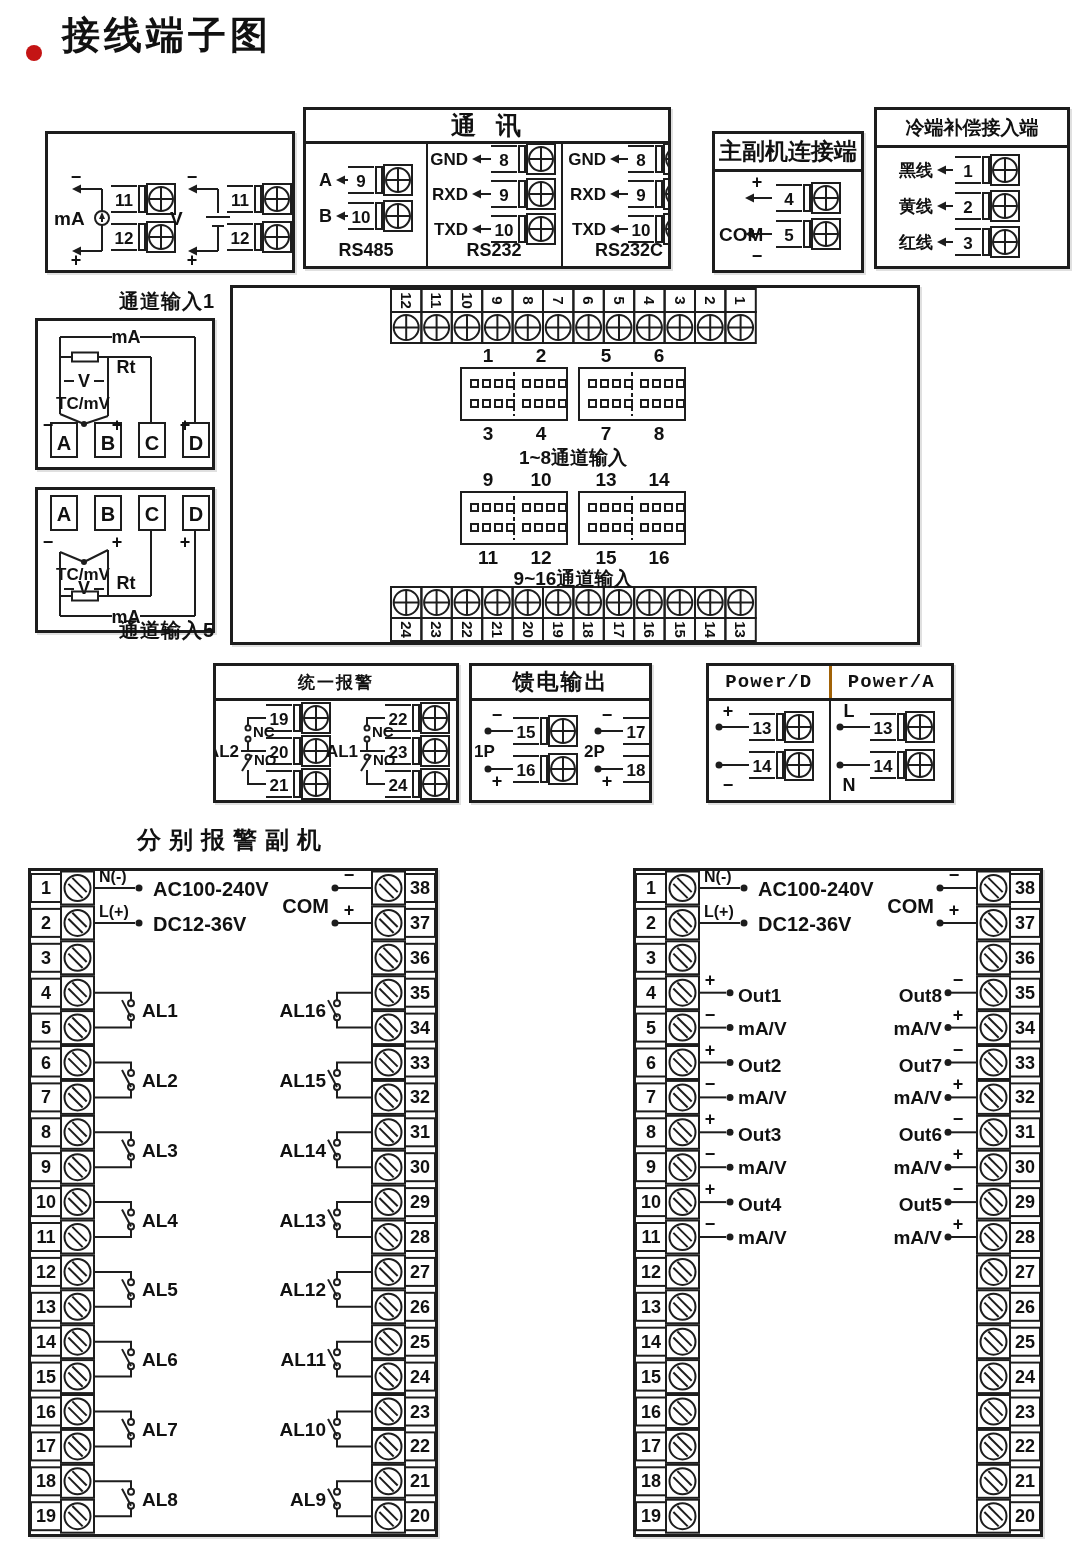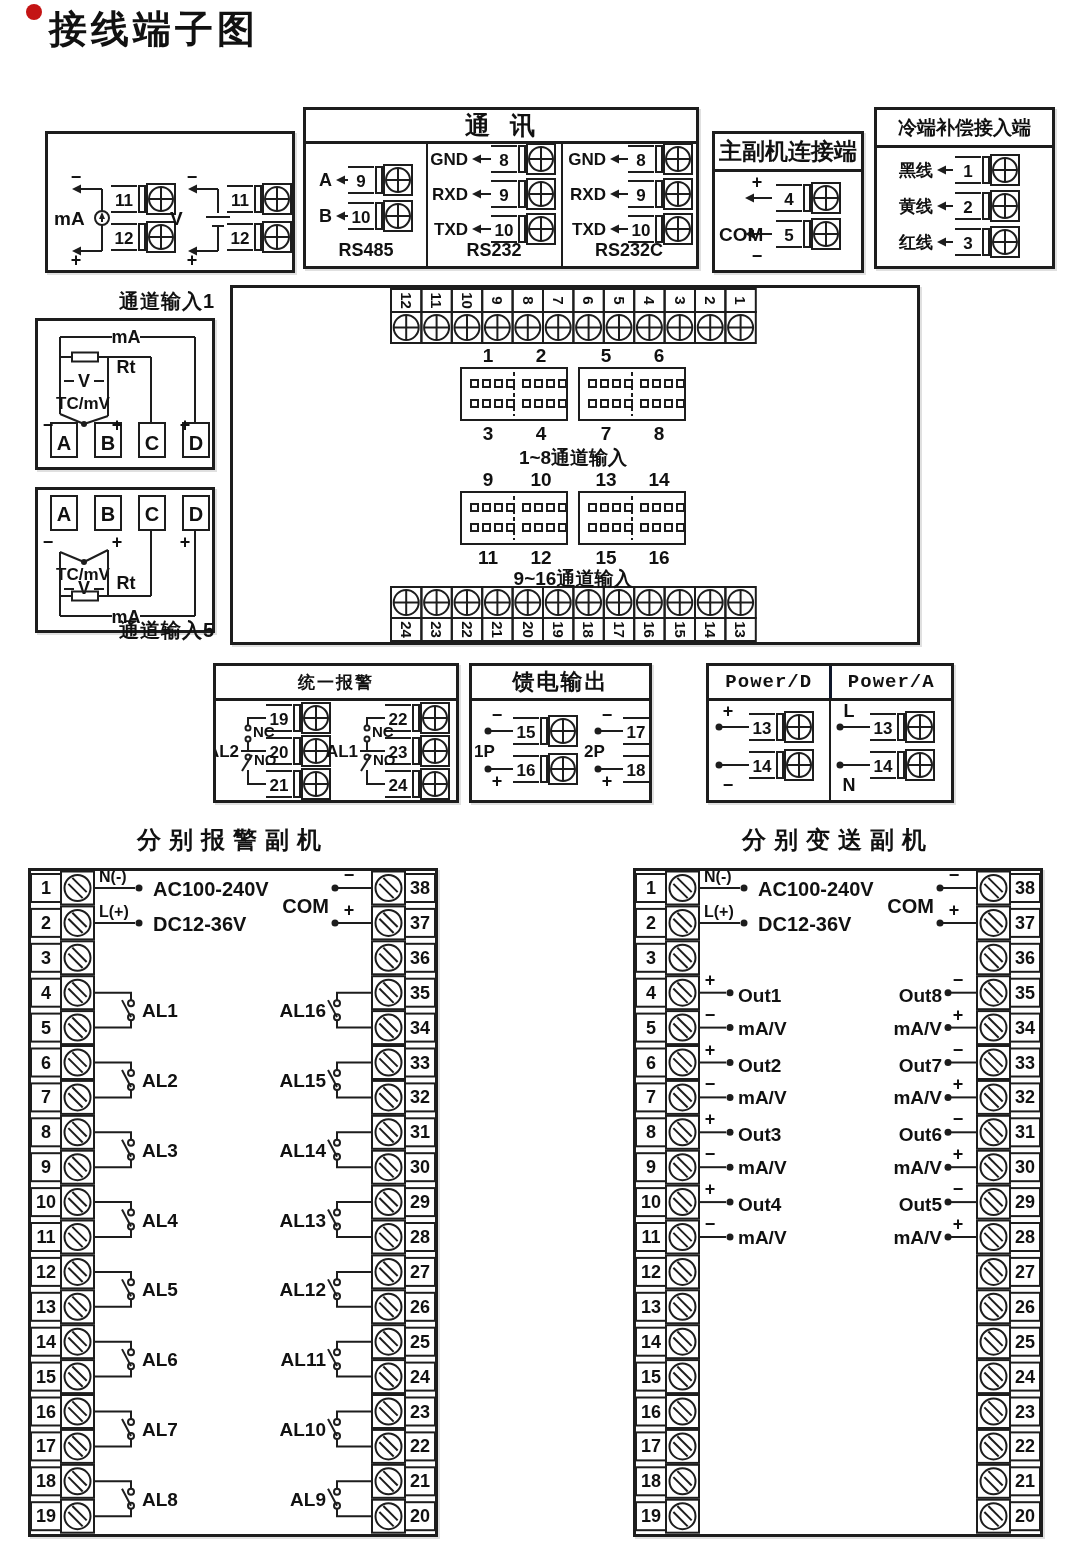--- a/index.html
+++ b/index.html
@@ -3,28 +3,28 @@
 <meta charset="utf-8">
 <style>
 *{margin:0;padding:0;box-sizing:border-box}
 html,body{background:#fff}
 body{width:1080px;height:1553px;font-family:"Liberation Sans",sans-serif;color:#111}
 #page{position:relative;width:1080px;height:1553px;background:#fff;overflow:hidden}
 .box{position:absolute;border:3px solid #1d1d1d;background:#fff;overflow:hidden;box-shadow:2px 2px 0 rgba(0,0,0,.12)}
 .hd{border-bottom:3px solid #1d1d1d;display:flex;align-items:center;justify-content:center;font-weight:bold;white-space:pre;letter-spacing:2px}
 .hd.split{padding:0}
 .hd.split span{flex:1;text-align:center;font-family:"Liberation Mono",monospace;font-size:19px;letter-spacing:1px;line-height:32px}
-.hd.split span:first-child{border-right:3px solid #0f172a}
+.hd.split span:first-child{border-right:3px solid #a16207}
 svg{position:absolute;left:0;display:block}
 svg line,svg rect,svg circle,svg polyline,svg path{fill:none;stroke:#1d1d1d;stroke-width:2}
 svg polygon{fill:#1d1d1d;stroke:none}
 svg .f{fill:#1d1d1d;stroke:none}
 svg text{fill:#111;stroke:none;font-weight:bold;font-family:"Liberation Sans",sans-serif}
 .t15{font-size:15px}.t16{font-size:16px}.t17{font-size:17px}.t18{font-size:18px}.t19{font-size:19px}.t20{font-size:20px}
-#titlebar{position:absolute;left:26px;top:4px;display:flex;align-items:flex-start;gap:7px}
+#titlebar{position:absolute;left:26px;top:10px;display:flex;align-items:flex-end;gap:20px}
 #bullet{width:16px;height:16px;border-radius:50%;background:#c41414;display:inline-block}
 #ptitle{font-size:38px;font-weight:bold;letter-spacing:4px}
 .clabel{position:absolute;text-align:right;font-weight:bold;font-size:20px;letter-spacing:1px}
 .btitle{position:absolute;text-align:center;font-family:Liberation Mono, monospace;font-size:24px;font-weight:600;letter-spacing:8px}
 </style>
 </head>
 <body>
 
 <div id="page">
 
@@ -102,21 +102,21 @@
           <rect x="215" y="53" width="28" height="30"></rect>
           <g>
             <circle cx="229" cy="68" r="12"></circle>
             <line x1="217" y1="68" x2="241" y2="68"></line>
             <line x1="229" y1="56" x2="229" y2="80"></line>
           </g>
         </g>
       </svg>
   </div>
 
-  <div class="box" style="left:303px;top:107px;width:396px;height:162px">
+  <div class="box" style="left:303px;top:107px;width:368px;height:162px">
     <div class="hd" style="height:34px;font-size:25px">通  讯</div>
     <svg id="s-comm" width="390" height="122" style="top:34px">
         <line x1="121" y1="0" x2="121" y2="122"></line>
         <line x1="256" y1="0" x2="256" y2="122"></line>
         <text x="26" y="42" class="t18" text-anchor="end">A</text>
         <line x1="37" y1="36" x2="42" y2="36"></line>
         <polygon points="30,36 39,31.5 39,40.5"></polygon>
         <g>
           <line x1="42" y1="23" x2="68" y2="23"></line>
           <line x1="42" y1="49" x2="68" y2="49"></line>
@@ -270,21 +270,21 @@
             <line x1="99" y1="62" x2="123" y2="62"></line>
             <line x1="111" y1="50" x2="111" y2="74"></line>
           </g>
         </g>
         <text x="42" y="16" class="t18" text-anchor="middle">+</text>
         <text x="42" y="90" class="t18" text-anchor="middle">−</text>
         <text x="4" y="69" class="t19" text-anchor="start">COM</text>
       </svg>
   </div>
 
-  <div class="box" style="left:874px;top:107px;width:181px;height:162px">
+  <div class="box" style="left:874px;top:107px;width:196px;height:162px">
     <div class="hd" style="height:38px;font-size:19px;letter-spacing:0">冷端补偿接入端</div>
     <svg id="s-cj" width="164" height="118" style="top:38px">
         <text x="56" y="28" class="t17" text-anchor="end">黑线</text>
         <line x1="67" y1="22" x2="76" y2="22"></line>
         <polygon points="60,22 69,17.5 69,26.5"></polygon>
         <g>
           <line x1="78" y1="9" x2="104" y2="9"></line>
           <line x1="78" y1="35" x2="104" y2="35"></line>
           <text x="91" y="29" class="t17" text-anchor="middle">1</text>
           <rect x="106" y="9" width="6" height="26"></rect>
@@ -973,21 +973,20 @@
             <line x1="199" y1="64" x2="223" y2="64"></line>
             <line x1="211" y1="52" x2="211" y2="76"></line>
           </g>
         </g>
         <text x="140" y="16" class="t18" text-anchor="middle">L</text>
         <text x="140" y="90" class="t18" text-anchor="middle">N</text>
       </svg>
   </div>
 
   <div class="btitle" style="left:28px;top:824px;width:410px">分别报警副机</div>
-  <div class="btitle" style="left:633px;top:824px;width:410px">分别变送副机</div>
 
   <div class="box" style="left:28px;top:868px;width:410px;height:669px">
     <svg id="s-as" width="404" height="663" style="top:0">
         <g>
           <rect x="0" y="3" width="30" height="28"></rect>
           <text x="15" y="23" class="t18" text-anchor="middle">1</text>
           <rect x="30" y="0.5" width="33" height="33"></rect>
           <g>
             <circle cx="46.5" cy="17" r="13"></circle>
             <line x1="41.35" y1="6.85" x2="55.65" y2="21.15"></line>

